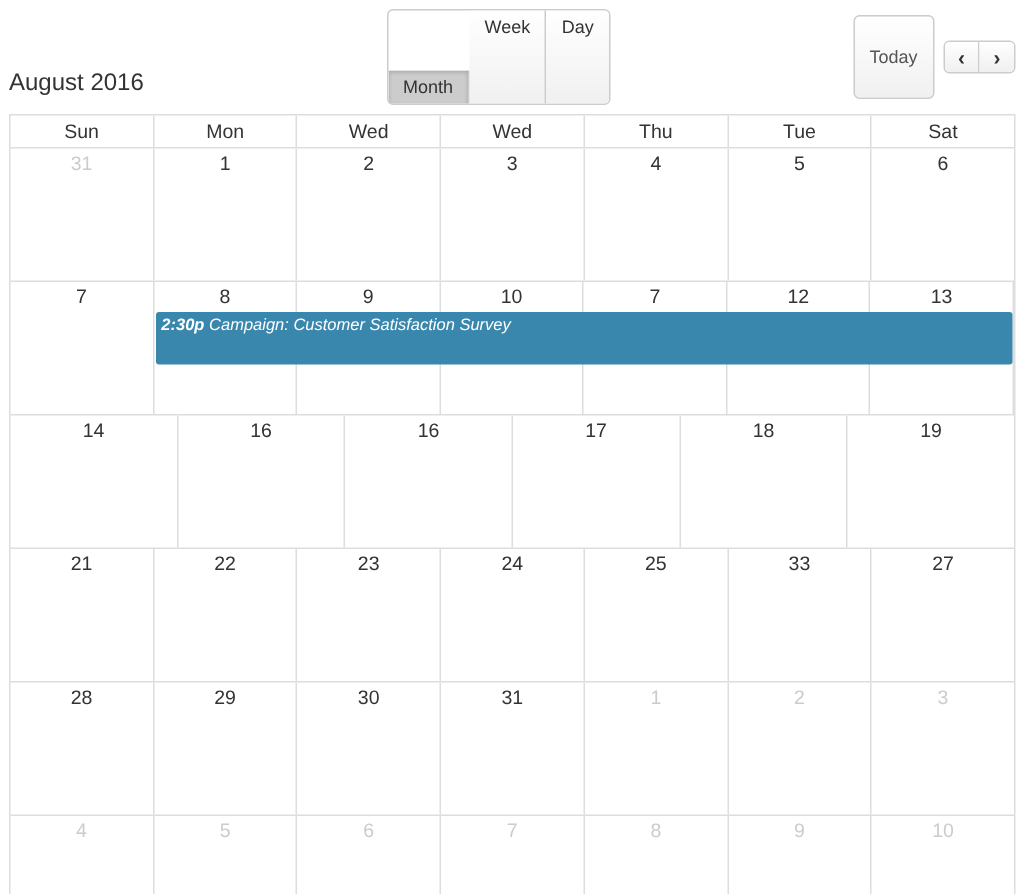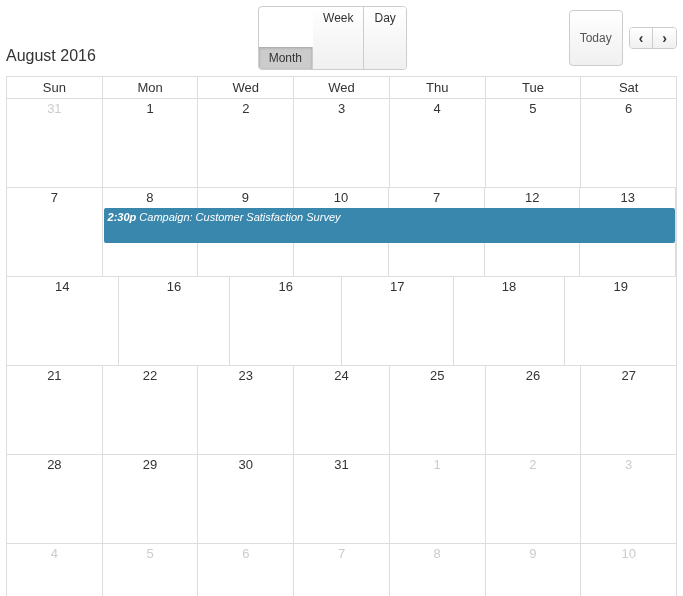--- a/index.html
+++ b/index.html
@@ -90,21 +90,21 @@
           <div class="day-cell">17</div>
           <div class="day-cell">18</div>
           <div class="day-cell">19</div>
         </div>
         <div class="week">
           <div class="day-cell">21</div>
           <div class="day-cell">22</div>
           <div class="day-cell">23</div>
           <div class="day-cell">24</div>
           <div class="day-cell">25</div>
-          <div class="day-cell">26</div>
+          <div class="day-cell">33</div>
           <div class="day-cell">27</div>
         </div>
         <div class="week">
           <div class="day-cell">28</div>
           <div class="day-cell">29</div>
           <div class="day-cell">30</div>
           <div class="day-cell">31</div>
           <div class="day-cell other-month">1</div>
           <div class="day-cell other-month">2</div>
           <div class="day-cell other-month">3</div>

